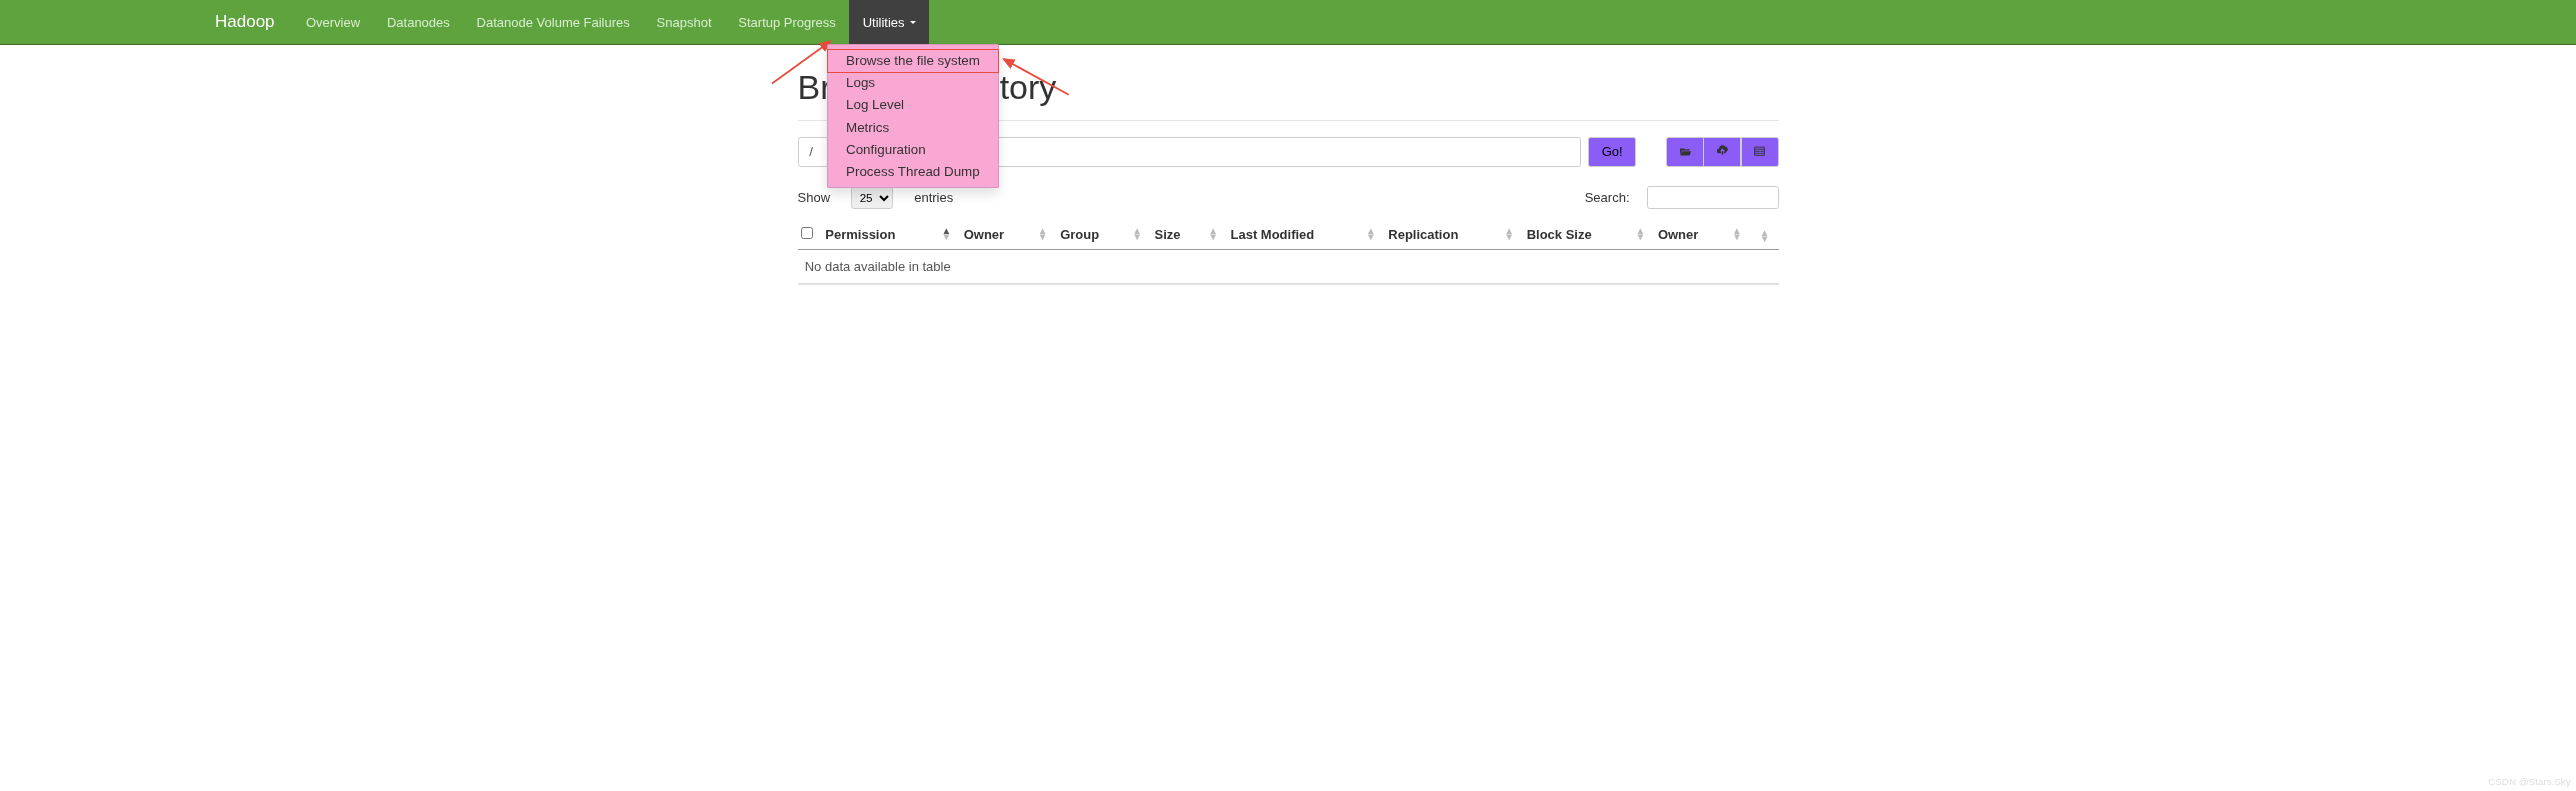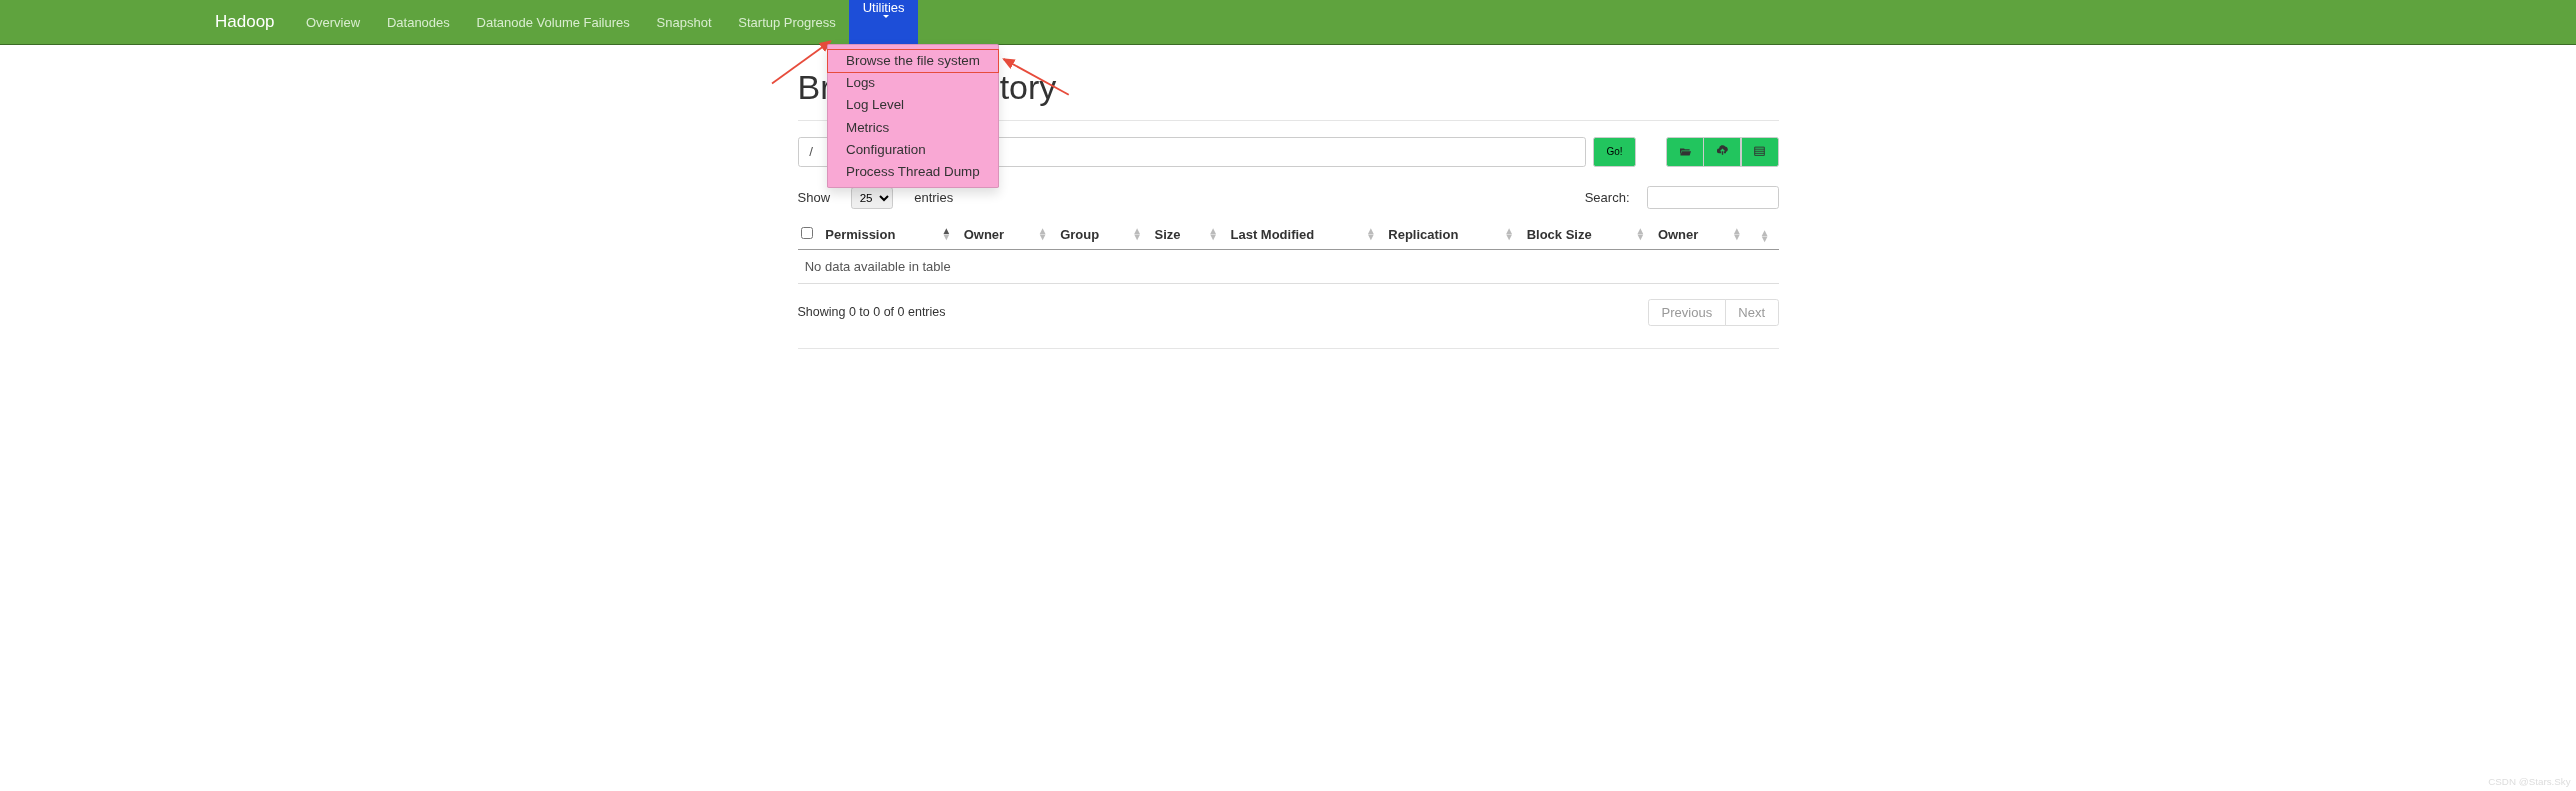--- a/index.html
+++ b/index.html
@@ -1,30 +1,30 @@
 <!DOCTYPE html>
 <html style="font-size:14.3px"><head>
   <meta charset="utf-8">
   <style>
     * { box-sizing: border-box; margin: 0; padding: 0; }
     body { font-family: "Segoe UI", "Helvetica Neue", Arial, sans-serif; font-size: 12.5px; color: #333; background: #fff; }
     .navbar { background: #5fa33e; border-bottom: 0.9px solid #3b6b26; height: 45px; display: flex; align-items: center; padding: 0 215px 0 215px; }
     .navbar .brand { color: #fff; font-size: 17px; font-weight: 400; margin-right: 18px; }
     .navbar .nav-item { color: #d9edd0; font-size: 13px; padding: 13.4px 13.4px; cursor: pointer; text-decoration: none; }
-    .navbar .nav-item.active { background: #1d4ed8; color: #fff; display: flex; align-items: center; height: 45px; padding: 0 13.4px; flex-direction: column; }
+    .navbar .nav-item.active { background: #404040; color: #fff; display: flex; align-items: center; height: 45px; padding: 0 13.4px; }
     .caret-down { display: inline-block; margin-left: 5.4px; width: 0; height: 0; border-left: 3.6px solid transparent; border-right: 3.6px solid transparent; border-top: 3.6px solid #fff; vertical-align: middle; }
     .dropdown-menu { position: absolute; top: 44px; left: 827px; background: #f9a8d4; border: 0.9px solid rgba(0,0,0,.12); box-shadow: 0 5.4px 10.7px rgba(0,0,0,.12); min-width: 161px; padding: 4.5px 0; z-index: 100; font-size: 13.4px; border-radius: 1.8px; }
     .dropdown-menu .dropdown-item { padding: 3.6px 18px 3.6px 18px; color: #333; cursor: pointer; white-space: nowrap; }
     .dropdown-menu .dropdown-item.hl { outline: 0.9px solid #e74c3c; outline-offset: -0.9px; }
     .container { max-width: 981px; margin: 0 auto; padding: 23px 0 0; }
     .page-header { font-size: 34px; font-weight: 400; color: #333; margin-bottom: 12.5px; }
     .header-rule { border: 0; border-top: 0.9px solid #e5e5e5; margin-bottom: 16px; }
     .path-row { display: flex; gap: 7.2px; margin-bottom: 19.7px; align-items: stretch; }
     .path-input { flex: 1; padding: 6.3px 10.7px; border: 0.9px solid #ccc; border-radius: 2.7px; font-size: 13.4px; color: #555; height: 30px; }
-    .btn { border: 0.9px solid #ccc; background: #22c55e; padding: 5.4px 12.5px; border-radius: 2.7px; font-size: 10px; cursor: pointer; height: 30px; display: inline-flex; align-items: center; justify-content: center; }
+    .btn { border: 0.9px solid #ccc; background: #8b5cf6; padding: 5.4px 12.5px; border-radius: 2.7px; font-size: 13px; cursor: pointer; height: 30px; display: inline-flex; align-items: center; justify-content: center; }
     .btn-group { display: flex; gap: 0; }
     .btn-group .btn { border-radius: 0; margin-left: -0.9px; width: 38px; }
     .btn-group .btn:first-child { border-radius: 2.7px 0 0 2.7px; margin-left: 0; }
     .btn-group .btn:last-child { border-radius: 0 2.7px 2.7px 0; }
     .btn-group-wrap { margin-left: 23px; }
     .controls-row { display: flex; align-items: center; justify-content: space-between; margin-bottom: 10.7px; }
     .show-entries { display: flex; align-items: center; gap: 21px; font-size: 13px; }
     .show-entries select { border: 0.9px solid #ccc; border-radius: 2.7px; padding: 2.7px 3.6px; font-size: 11.6px; }
     .search-box { display: flex; align-items: center; gap: 17px; font-size: 13px; }
     .search-box input { border: 0.9px solid #ccc; border-radius: 2.7px; padding: 3.6px 5.4px; width: 132px; height: 23px; }
@@ -171,25 +171,18 @@
           </th>
       </tr>
     </thead>
     <tbody>
       <tr>
           <td colspan="10">No data available in table</td>
         </tr>
     </tbody>
   </table>
 
-  <div class="table-bottom">
-    <div>Showing 0 to 0 of 0 entries</div>
-    <div class="pager">
-      <span class="btn-page">Previous</span>
-      <span class="btn-page">Next</span>
-    </div>
-  </div>
 
   <hr class="footer-rule">
 </div>
 
 <div class="watermark">CSDN @Stars.Sky</div>
 
 
 </body></html>

